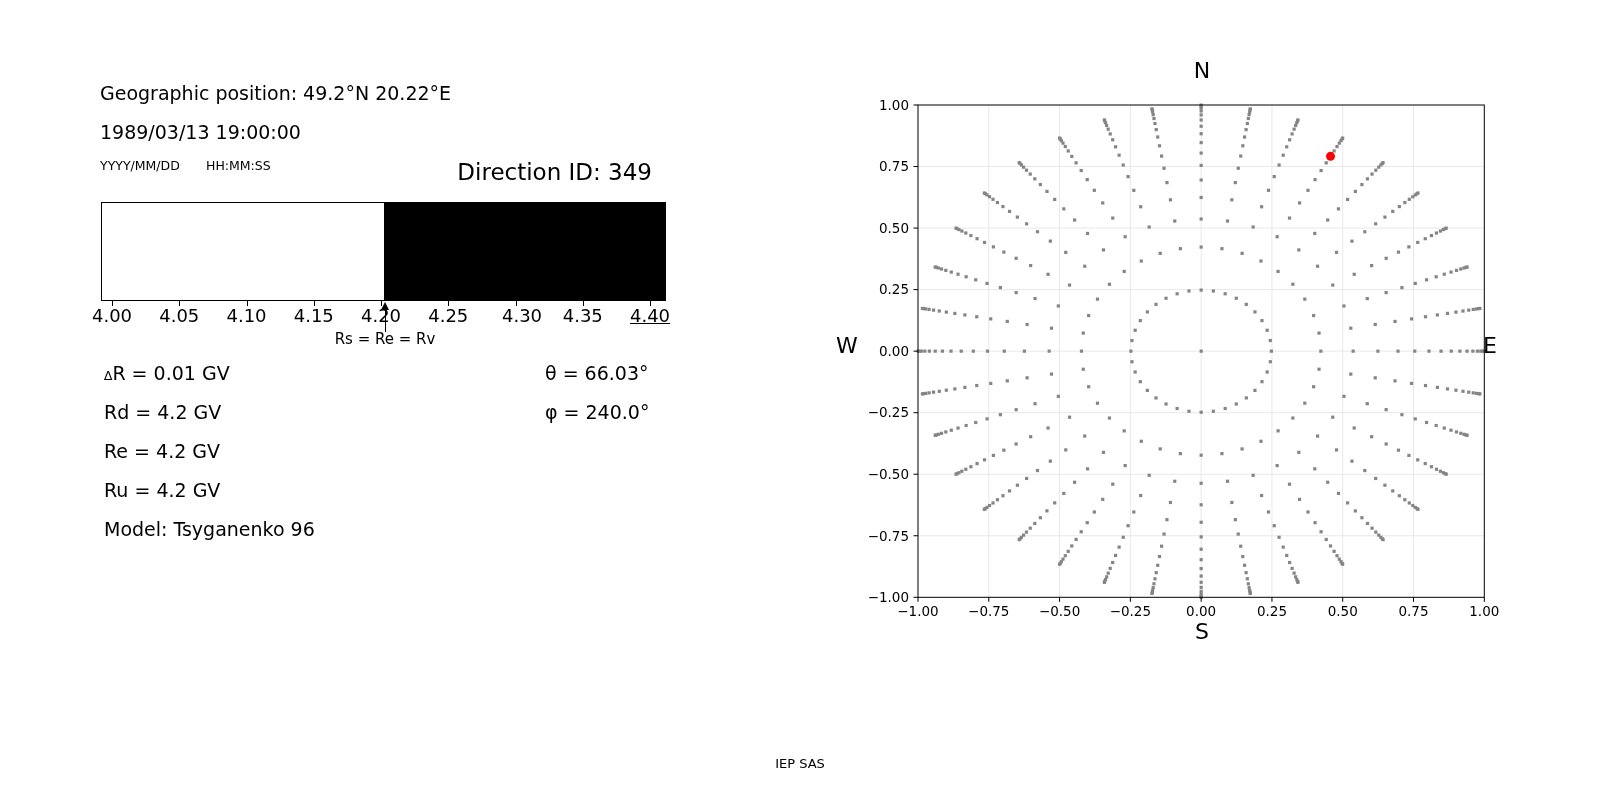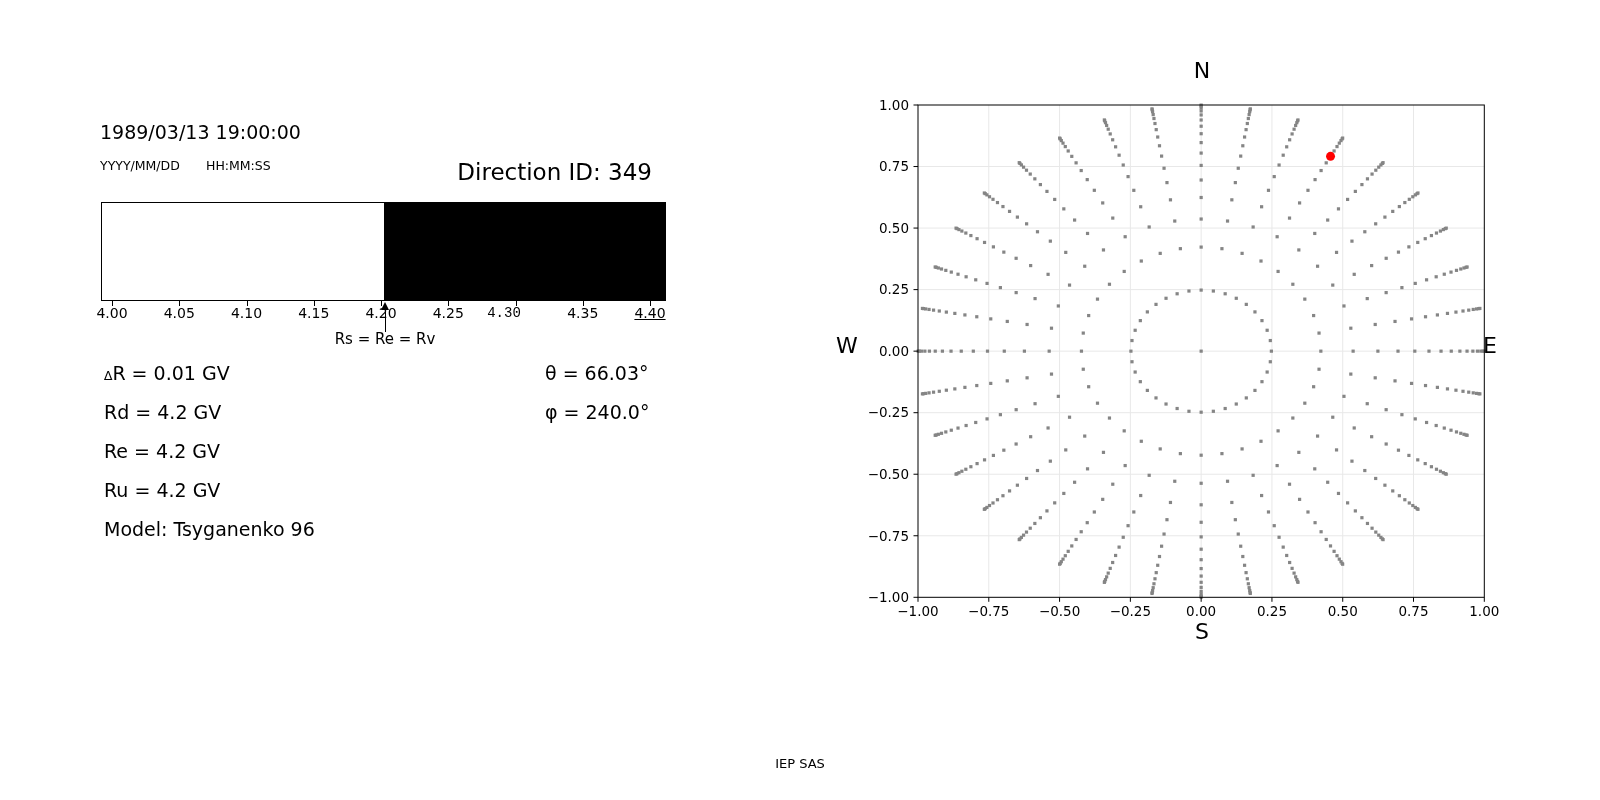--- a/index.html
+++ b/index.html
@@ -2,21 +2,21 @@
 <html><head>
 <meta charset="utf-8">
 <style>
   html,body{margin:0;padding:0;background:#fff;}
   #canvas{position:relative;width:1600px;height:800px;background:#ffffff;
           font-family:"DejaVu Sans",sans-serif;color:#000;overflow:hidden;}
   .abs{position:absolute;}
   .t19{font-size:19px;line-height:1.1;}
   .t12{font-size:12.5px;line-height:1.1;}
   .t23{font-size:23px;line-height:1.1;}
-  .t14{font-size:14px;line-height:1.1;}
+  .t14{font-size:18px;line-height:1.1;}
   .t15{font-size:15px;line-height:1.1;}
   .t22{font-size:22px;line-height:1.1;}
   .ctr{text-align:center;}
   .small-delta{font-size:12.5px;}
   
   #pen-bar{left:101px;top:202px;width:563px;height:97px;border:1px solid #000;background:#fff;}
   #pen-black{position:absolute;top:-1px;bottom:-1px;right:-1px;background:#000;}
   .pen-tick{width:1px;height:5px;background:#000;top:301px;}
   .pen-lab{top:306px;width:56px;margin-left:-28px;text-align:center;}
   
@@ -29,20 +29,21 @@
   #cap2{left:0;top:719px;width:1600px;}
   #credit{left:0;top:756px;width:1600px;font-size:13px;}
   
   .compass{width:60px;margin-left:-30px;text-align:center;}
 </style>
 </head>
 <body>
 
 <div id="canvas">
 
+  <div class="abs t19" style="left:100px;top:83px;">Geographic position: 49.2°N 20.22°E</div>
   <div class="abs t19" style="left:100px;top:122px;">1989/03/13 19:00:00</div>
   <div class="abs t12" style="left:100px;top:159px;">YYYY/MM/DD</div>
   <div class="abs t12" style="left:206px;top:159px;">HH:MM:SS</div>
   <div class="abs t23" style="right:948px;top:160px;">Direction ID: 349</div>
 
   <div class="abs" id="pen-bar">
     <div id="pen-black" style="left: 282.062px;"></div>
   </div>
   <div id="pen-axis">
       <div class="abs pen-tick" style="left: 112px;"></div>
@@ -51,21 +52,21 @@
       <div class="abs t14 pen-lab" style="left: 179.25px;">4.05</div>
       <div class="abs pen-tick" style="left: 246.5px;"></div>
       <div class="abs t14 pen-lab" style="left: 246.5px;">4.10</div>
       <div class="abs pen-tick" style="left: 313.75px;"></div>
       <div class="abs t14 pen-lab" style="left: 313.75px;">4.15</div>
       <div class="abs pen-tick" style="left: 381px;"></div>
       <div class="abs t14 pen-lab" style="left: 381px;">4.20</div>
       <div class="abs pen-tick" style="left: 448.25px;"></div>
       <div class="abs t14 pen-lab" style="left: 448.25px;">4.25</div>
       <div class="abs pen-tick" style="left: 515.5px;"></div>
-      <div class="abs t14 pen-lab" style="left: 504px; font-family: Liberation Mono, monospace;">4.30</div>
+      <div class="abs t14 pen-lab" style="left: 522px;">4.30</div>
       <div class="abs pen-tick" style="left: 582.75px;"></div>
       <div class="abs t14 pen-lab" style="left: 582.75px;">4.35</div>
       <div class="abs pen-tick" style="left: 650px;"></div>
       <div class="abs t14 pen-lab" style="left: 650px; text-decoration: underline;">4.40</div>
     </div>
 
   <div class="abs" id="arrow-head"></div>
   <div class="abs" id="arrow-line"></div>
   <div class="abs t15" id="arrow-label">Rs = Re = Rv</div>
 

